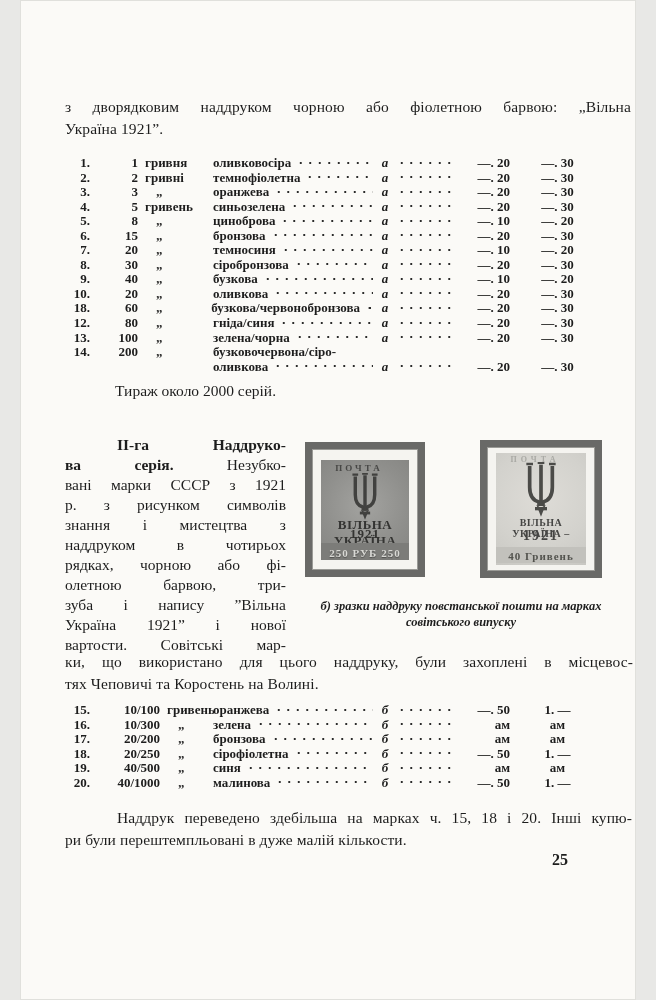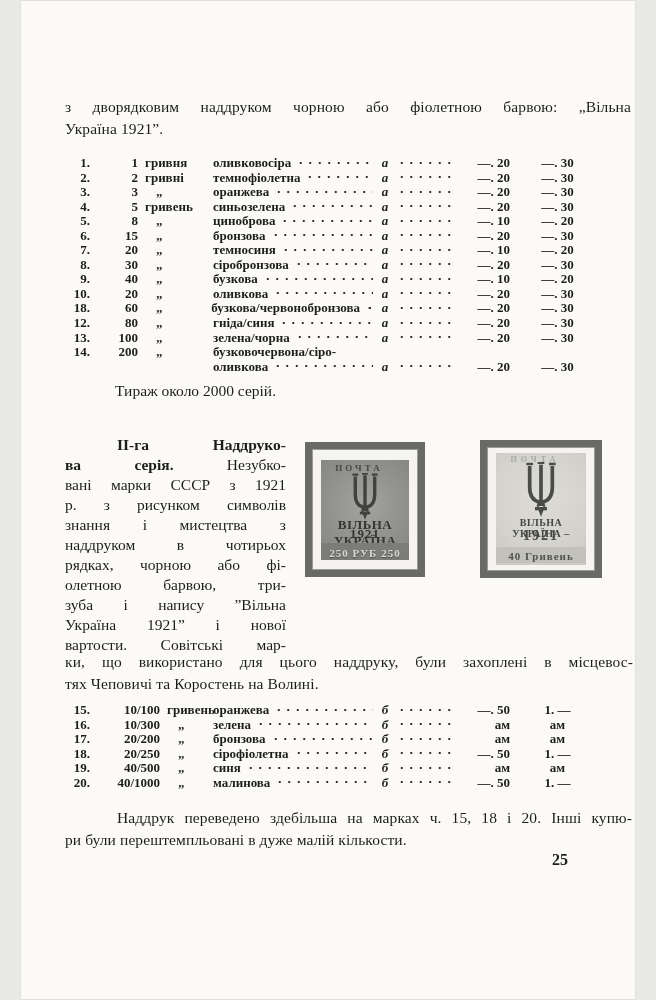--- a/index.html
+++ b/index.html
@@ -345,20 +345,24 @@
         <path d="M8 3 H18 M25 1 H35 M42 3 H52" stroke="#4b4b48" stroke-width="4" fill="none"></path>
         <path d="M21 70 H39" stroke="#4b4b48" stroke-width="5" fill="none"></path>
       </svg>
       <div class="s-ovp">ВІЛЬНА УКРАЇНА –</div>
       <div class="s-year">1921</div>
       <div class="s-band"></div>
       <div class="s-value">40 Гривень</div>
     </div>
   </div>
 
+  <div id="caption" class="abs">
+      <div class="tline">б) зразки наддруку повстанської пошти на марках</div>
+      <div class="tline">совітського  випуску</div>
+    </div>
 
   <div id="para2" class="abs para">
       <div class="tline jl">ки, що використано для цього наддруку, були захоплені в місцевос-</div>
       <div class="tline">тях Чеповичі та Коростень на Волині.</div>
     </div>
 
   <div id="table2" class="abs ptable t2">
       <div class="trow">
     <span class="c-num">15.</span>
     <span class="c-denom">10/100</span>

